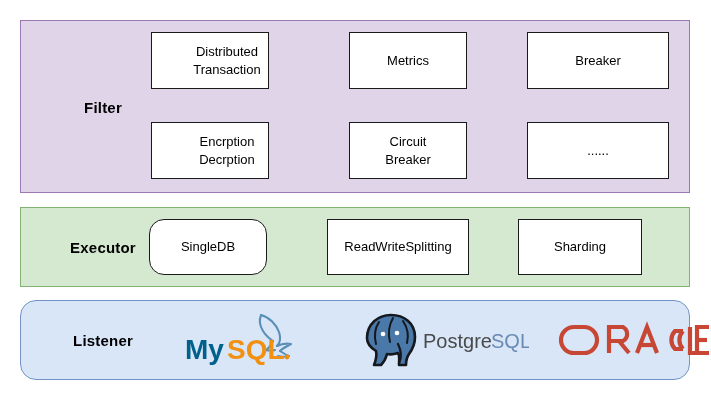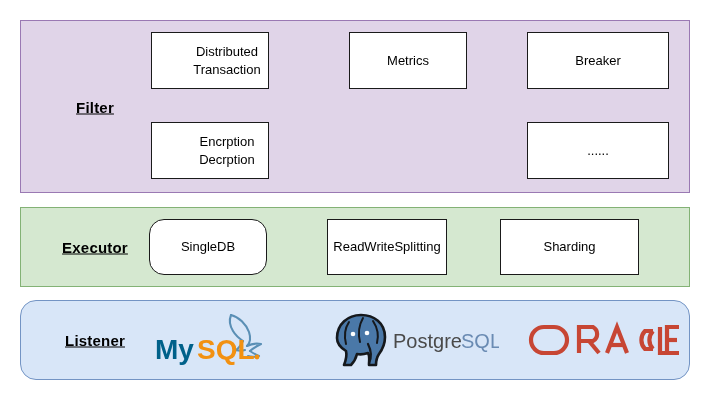--- a/index.html
+++ b/index.html
@@ -44,28 +44,27 @@
     left: 20px;  top: 300px;
     width: 670px; height: 80px;
     background: #d8e6f8;
     border-color: #7394c4;
     border-radius: 16px;
   }
 
   
   .band-label {
     position: absolute;
-    left: 4px;
+    left: 12px;
     width: 140px;
     text-align: center;
     font-size: 15px;
     font-weight: bold;
     color: #000000;
     letter-spacing: 0.2px;
-    text-decoration: underline;
   }
   .band-filter .band-label  { top: 50%; transform: translateY(-50%); }
   .band-executor .band-label{ top: 50%; transform: translateY(-50%); }
   .band-listener .band-label{ top: 50%; transform: translateY(-50%); }
 
   
   .node {
     position: absolute;
     box-sizing: border-box;
     background: #ffffff;
@@ -83,31 +82,32 @@
   
   .f-r1 { top: 11px;  height: 57px; }
   .f-r2 { top: 101px; height: 57px; }
   .f-c1 { left: 130px; width: 118px; padding-left: 34px; }
   .f-c2 { left: 328px; width: 118px; }
   .f-c3 { left: 506px; width: 142px; }
 
   
   .e-box { top: 11px; height: 56px; }
   .e-c1 { left: 128px; width: 118px; border-radius: 15px; }
-  .e-c2 { left: 306px; width: 120px; }
-  .e-c3 { left: 479px; width: 139px; }
+  .e-c2 { left: 306px; width: 142px; }
+  .e-c3 { left: 497px; width: 124px; }
 
   
   .logo {
     position: absolute;
     top: 50%;
     transform: translateY(-50%);
     display: flex;
     align-items: center;
     justify-content: center;
+    margin-left: 30px;
   }
   .logo-mysql     { left: 130px; width: 130px; height: 62px; }
   .logo-postgres  { left: 300px; width: 180px; height: 62px; text-align: center; }
   .logo-oracle    { left: 505px; width: 160px; height: 52px; }
 
   .logo svg { display: block; }
   .logo-text-hidden {
     position: absolute;
     width: 1px; height: 1px;
     overflow: hidden;
@@ -123,20 +123,22 @@
   <div class="band band-filter">
     <div class="band-label">Filter</div>
 
     <div class="node f-r1 f-c1">Distributed
 Transaction</div>
     <div class="node f-r1 f-c2">Metrics</div>
     <div class="node f-r1 f-c3">Breaker</div>
 
     <div class="node f-r2 f-c1">Encrption
 Decrption</div>
+    <div class="node f-r2 f-c2">Circuit
+Breaker</div>
     <div class="node f-r2 f-c3">......</div>
   </div>
 
   <div class="band band-executor">
     <div class="band-label">Executor</div>
 
     <div class="node e-box e-c1">SingleDB</div>
     <div class="node e-box e-c2">ReadWriteSplitting</div>
     <div class="node e-box e-c3">Sharding</div>
   </div>

